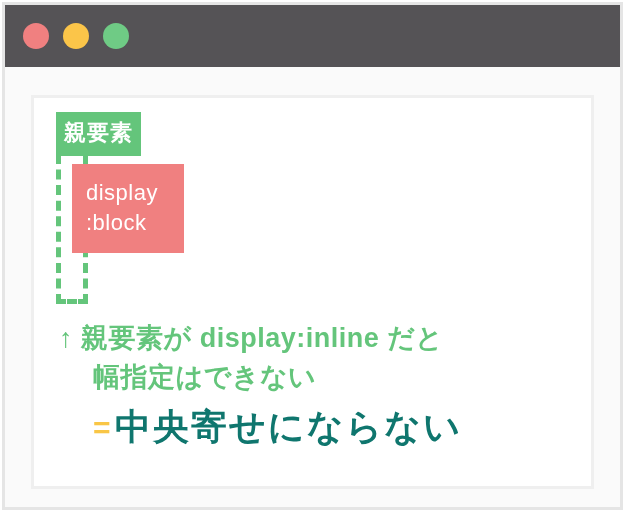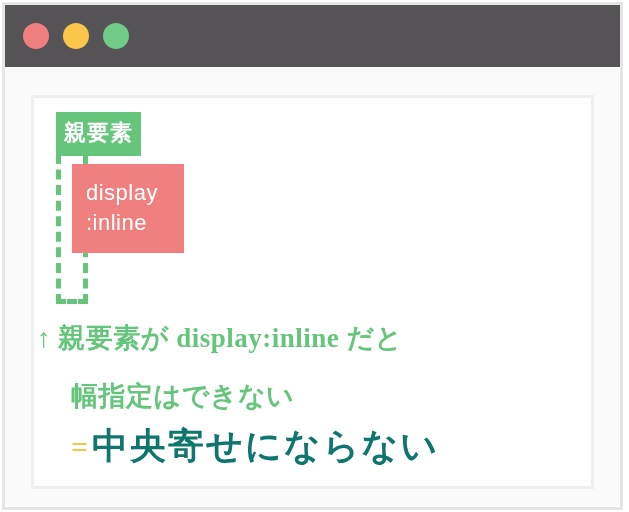--- a/index.html
+++ b/index.html
@@ -77,37 +77,36 @@
     color: #ffffff;
     font-weight: 400;
     font-size: 22px;
     line-height: 1.35;
     padding: 14px 14px 16px;
     letter-spacing: 0.5px;
   }
 
   .note {
     position: absolute;
-    left: 3px;
+    left: 25px;
     right: 10px;
     top: 222px;
     font-weight: 800;
-    font-family: Liberation Serif, serif;
   }
   .note .line1 {
     color: #64c57b;
     font-size: 27px;
     letter-spacing: 0.5px;
     white-space: nowrap;
   }
   .note .line2 {
     color: #64c57b;
     font-size: 27px;
     margin-left: 34px;
-    margin-top: 22px;
+    margin-top: 3px;
     letter-spacing: 0.5px;
   }
   .note .line3 {
     margin-top: 8px;
     margin-left: 34px;
     white-space: nowrap;
   }
   .eq {
     color: #f9c646;
     font-size: 30px;
@@ -133,21 +132,21 @@
   </div>
 
   <div class="canvas">
 
     <div class="parent-label">親要素</div>
 
     <div class="dashed-parent"></div>
 
     <div class="child-block">
       <div>display</div>
-      <div>:inline</div>
+      <div>:block</div>
     </div>
 
     <div class="note">
       <div class="line1">
         <span>↑</span>
         <span>親要素が display:inline だと</span>
       </div>
       <div class="line2">幅指定はできない</div>
       <div class="line3">
         <span class="eq">=</span>

